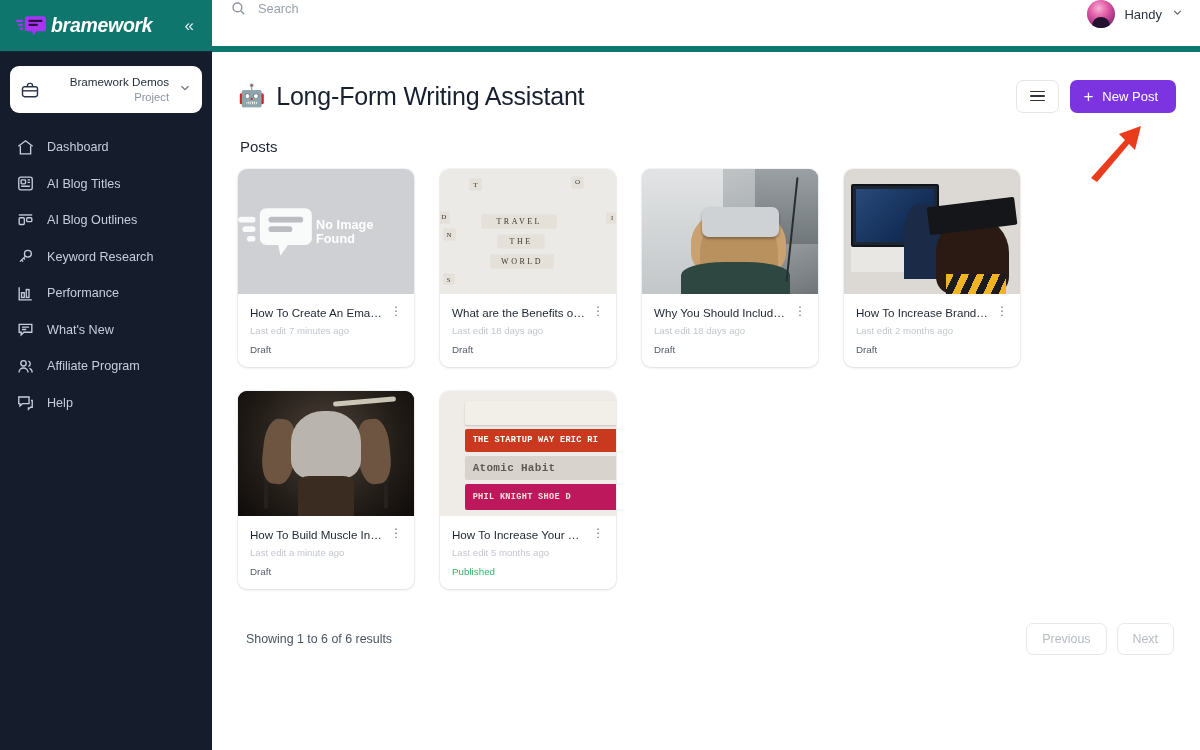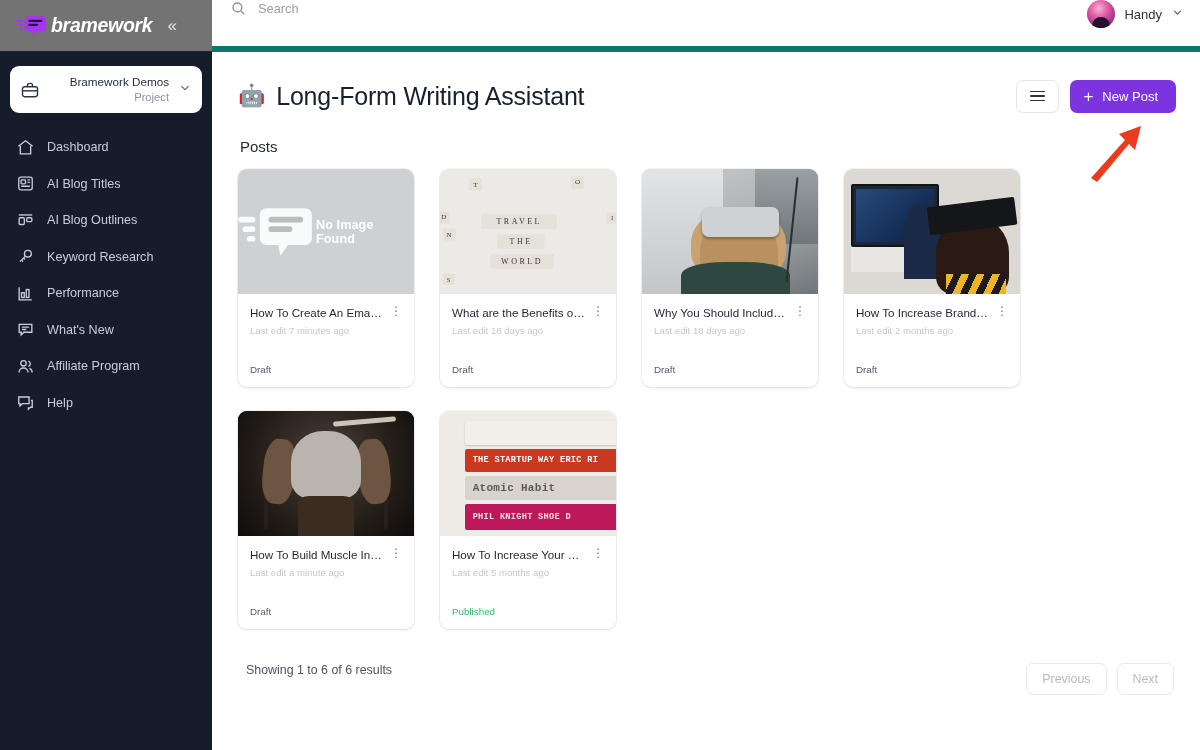--- a/index.html
+++ b/index.html
@@ -11,21 +11,21 @@
   .app { display: flex; width: 1200px; height: 750px; }
 
   
   .sidebar {
     width: 212px; height: 750px; flex: 0 0 212px;
     background: #151c2c; display: flex; flex-direction: column;
     position: relative;
   }
   .logo-row {
     height: 52px; display: flex; align-items: center;
-    padding: 0 31px 0 16px; background: #737373;
+    padding: 0 14px 0 16px; background: #0f766e;
     border-bottom: 1px solid #1d2639;
   }
   .logo-mark { width: 30px; height: 22px; flex: 0 0 30px; position: relative; }
   .logo-text {
     font-size: 19.5px; font-style: italic; font-weight: bold;
     color: #ffffff; letter-spacing: -0.3px; margin-left: 5px;
   }
   .collapse-btn {
     margin-left: auto; color: #e6eaf2; font-size: 17px;
     line-height: 1; cursor: pointer; padding: 4px;
@@ -207,26 +207,26 @@
 
   .card-body { padding: 11px 11px 12px 12px; }
   .card-top { display: flex; align-items: flex-start; gap: 6px; }
   .card-title {
     font-size: 11.6px; color: #1e2532; line-height: 1.3; flex: 1;
     white-space: nowrap; overflow: hidden; text-overflow: ellipsis;
   }
   .kebab { color: #6b7280; font-size: 12px; line-height: 1; cursor: pointer;
            letter-spacing: 0; padding: 0 1px; flex: 0 0 auto; }
   .card-sub { font-size: 9.6px; color: #c3c7cf; margin-top: 5px; }
-  .card-status { font-size: 9.8px; color: #545c6b; margin-top: 28px; }
+  .card-status { font-size: 9.8px; color: #545c6b; margin-top: 8px; }
   .card-status.published { color: #39b36a; }
 
   
   .footer {
-    display: flex; align-items: flex-start; margin-top: 34px; padding: 0 2px 0 8px; gap: 20px;
+    display: flex; align-items: center; margin-top: 34px; padding: 0 2px 0 8px; gap: 20px;
   }
   .results-text { font-size: 12.4px; color: #4b5363; }
   .pager { margin-left: auto; display: flex; gap: 10px; }
   .pg-btn {
     height: 32px; padding: 0 15px; border: 1px solid #e6e8ec; border-radius: 7px;
     background: #fff; color: #b6bbc4; font-size: 12.4px; cursor: pointer;
     font-family: "Liberation Sans", sans-serif; display: flex; align-items: center;
   }
 </style>
 </head>

